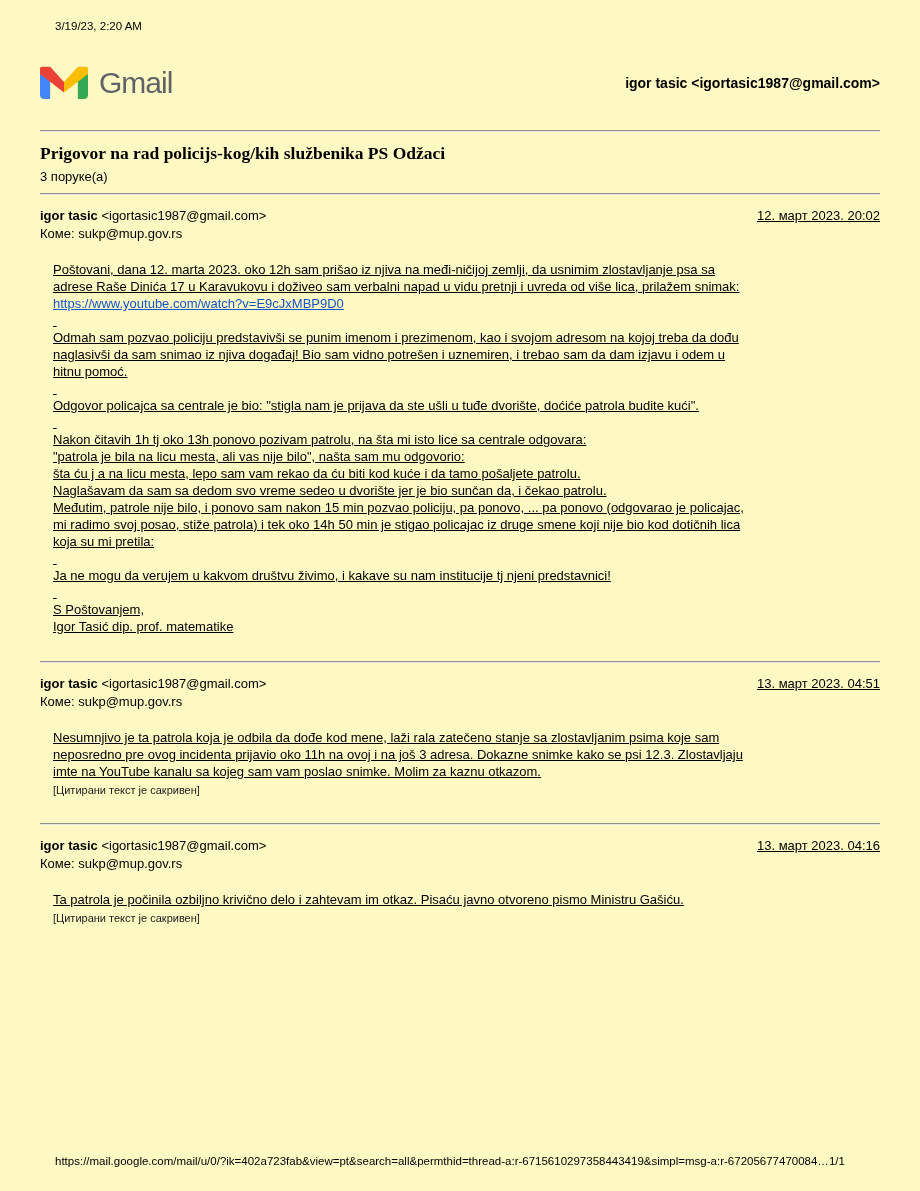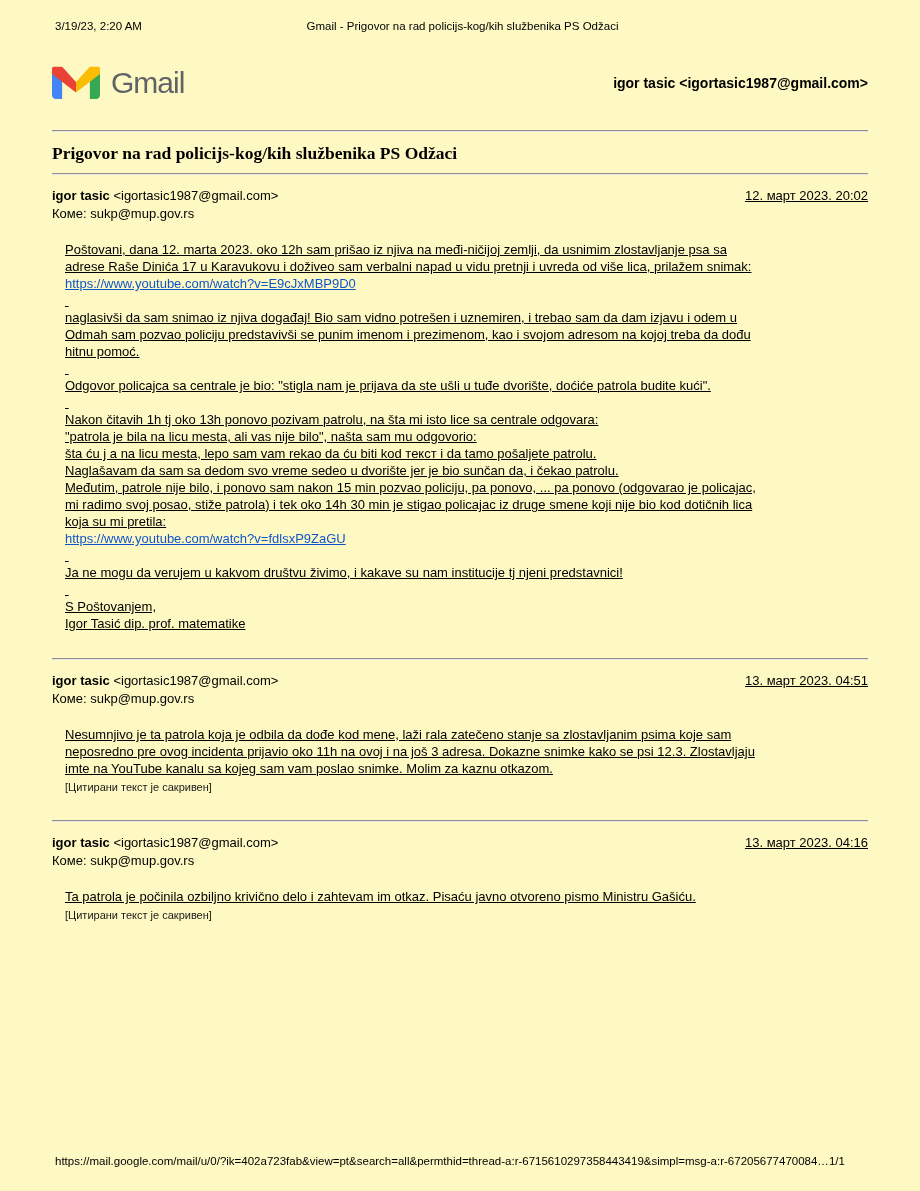--- a/index.html
+++ b/index.html
@@ -14,21 +14,21 @@
     position:absolute; top:20px; left:55px; right:50px;
     display:flex; align-items:flex-start; font-size:11.5px; color:#000;
   }
   .ph-left{ width:220px; text-align:left; }
   .ph-center{ flex:1; text-align:center; }
   .ph-right{ width:220px; }
   .print-footer{
     position:absolute; left:55px; right:49px; bottom:24px;
     display:flex; font-size:11.5px; color:#000;
   }
-  .content{ padding:0 52px; }
+  .content{ padding:0 40px; }
   
   .gmail-bar{
     padding-top:62px; display:flex; justify-content:space-between; align-items:center;
   }
   .logo-group{ display:flex; align-items:center; gap:11px; }
   .wordmark{ font-size:30px; color:#5f6368; font-weight:500; letter-spacing:-1px; }
   .account{ font-weight:bold; font-size:14px; }
   
   hr.rule{ border:none; border-top:1px solid #8f8f8f; border-bottom:1px solid #e6e6e6; height:0; }
   hr.top-rule{ margin-top:27px; }
@@ -50,21 +50,20 @@
   a.link{ color:#1155cc; cursor:pointer; }
   .quoted{ font-size:11px; line-height:14px; margin-top:3px; color:#1a1a1a; }
 </style>
 </head>
 <body>
 
 <div class="page">
 
   <div class="print-header">
     <span class="ph-left">3/19/23, 2:20 AM</span>
-    <span class="ph-center">Gmail - Prigovor na rad policijs-kog/kih službenika PS Odžaci</span>
     <span class="ph-right"></span>
   </div>
 
   <div class="content">
 
     <div class="gmail-bar">
       <div class="logo-group">
         <span>
           <svg width="48" height="37" viewBox="0 0 52 40" aria-hidden="true">
             <path fill="#4285F4" d="M0 13 H11 V40 H4 C1.8 40 0 38.2 0 36 Z"></path>
@@ -74,51 +73,51 @@
           </svg>
         </span>
         <span class="wordmark">Gmail</span>
       </div>
       <div class="account">igor tasic &lt;igortasic1987@gmail.com&gt;</div>
     </div>
 
     <hr class="rule top-rule">
 
     <h1 class="subject">Prigovor na rad policijs-kog/kih službenika PS Odžaci</h1>
+    <div class="msg-count">3 поруке(а)</div>
 
     <hr class="rule head-rule">
 
     <div>
   <section class="message">
     <div class="msg-head">
       <div>
         <span class="sender-name">igor tasic</span><span> &lt;igortasic1987@gmail.com&gt;</span>
       </div>
       <div class="msg-date">12. март 2023. 20:02</div>
     </div>
     <div class="msg-to">Коме: sukp@mup.gov.rs</div>
     <div class="msg-body">
             <div class="line">Poštovani, dana 12. marta 2023. oko 12h sam prišao iz njiva na međi-ničijoj zemlji, da usnimim zlostavljanje psa sa</div>
             <div class="line">adrese Raše Dinića 17 u Karavukovu i doživeo sam verbalni napad u vidu pretnji i uvreda od više lica, prilažem snimak:</div>
             <a href="#" class="line link" style="display: block;">https://www.youtube.com/watch?v=E9cJxMBP9D0</a>
             <div class="line">&nbsp;</div>
+            <div class="line">Odmah sam pozvao policiju predstavivši se punim imenom i prezimenom, kao i svojom adresom na kojoj treba da dođu</div>
             <div class="line">naglasivši da sam snimao iz njiva događaj! Bio sam vidno potrešen i uznemiren, i trebao sam da dam izjavu i odem u</div>
-            <div class="line">Odmah sam pozvao policiju predstavivši se punim imenom i prezimenom, kao i svojom adresom na kojoj treba da dođu</div>
             <div class="line">hitnu pomoć.</div>
             <div class="line">&nbsp;</div>
             <div class="line">Odgovor policajca sa centrale je bio: "stigla nam je prijava da ste ušli u tuđe dvorište, doćiće patrola budite kući".</div>
             <div class="line">&nbsp;</div>
             <div class="line">Nakon čitavih 1h tj oko 13h ponovo pozivam patrolu, na šta mi isto lice sa centrale odgovara:</div>
             <div class="line">"patrola je bila na licu mesta, ali vas nije bilo", našta sam mu odgovorio:</div>
-            <div class="line">šta ću j a na licu mesta, lepo sam vam rekao da ću biti kod текст i da tamo pošaljete patrolu.</div>
+            <div class="line">šta ću j a na licu mesta, lepo sam vam rekao da ću biti kod kuće i da tamo pošaljete patrolu.</div>
             <div class="line">Naglašavam da sam sa dedom svo vreme sedeo u dvorište jer je bio sunčan da, i čekao patrolu.</div>
             <div class="line">Međutim, patrole nije bilo, i ponovo sam nakon 15 min pozvao policiju, pa ponovo, ... pa ponovo (odgovarao je policajac,</div>
-            <div class="line">mi radimo svoj posao, stiže patrola) i tek oko 14h 30 min je stigao policajac iz druge smene koji nije bio kod dotičnih lica</div>
+            <div class="line">mi radimo svoj posao, stiže patrola) i tek oko 14h 50 min je stigao policajac iz druge smene koji nije bio kod dotičnih lica</div>
             <div class="line">koja su mi pretila:</div>
-            <a href="#" class="line link" style="display: block;">https://www.youtube.com/watch?v=fdlsxP9ZaGU</a>
             <div class="line">&nbsp;</div>
             <div class="line">Ja ne mogu da verujem u kakvom društvu živimo, i kakave su nam institucije tj njeni predstavnici!</div>
             <div class="line">&nbsp;</div>
             <div class="line">S Poštovanjem,</div>
             <div class="line">Igor Tasić dip. prof. matematike</div>
           </div>
   </section>
 <hr class="rule mid-rule">
   <section class="message">
     <div class="msg-head">

